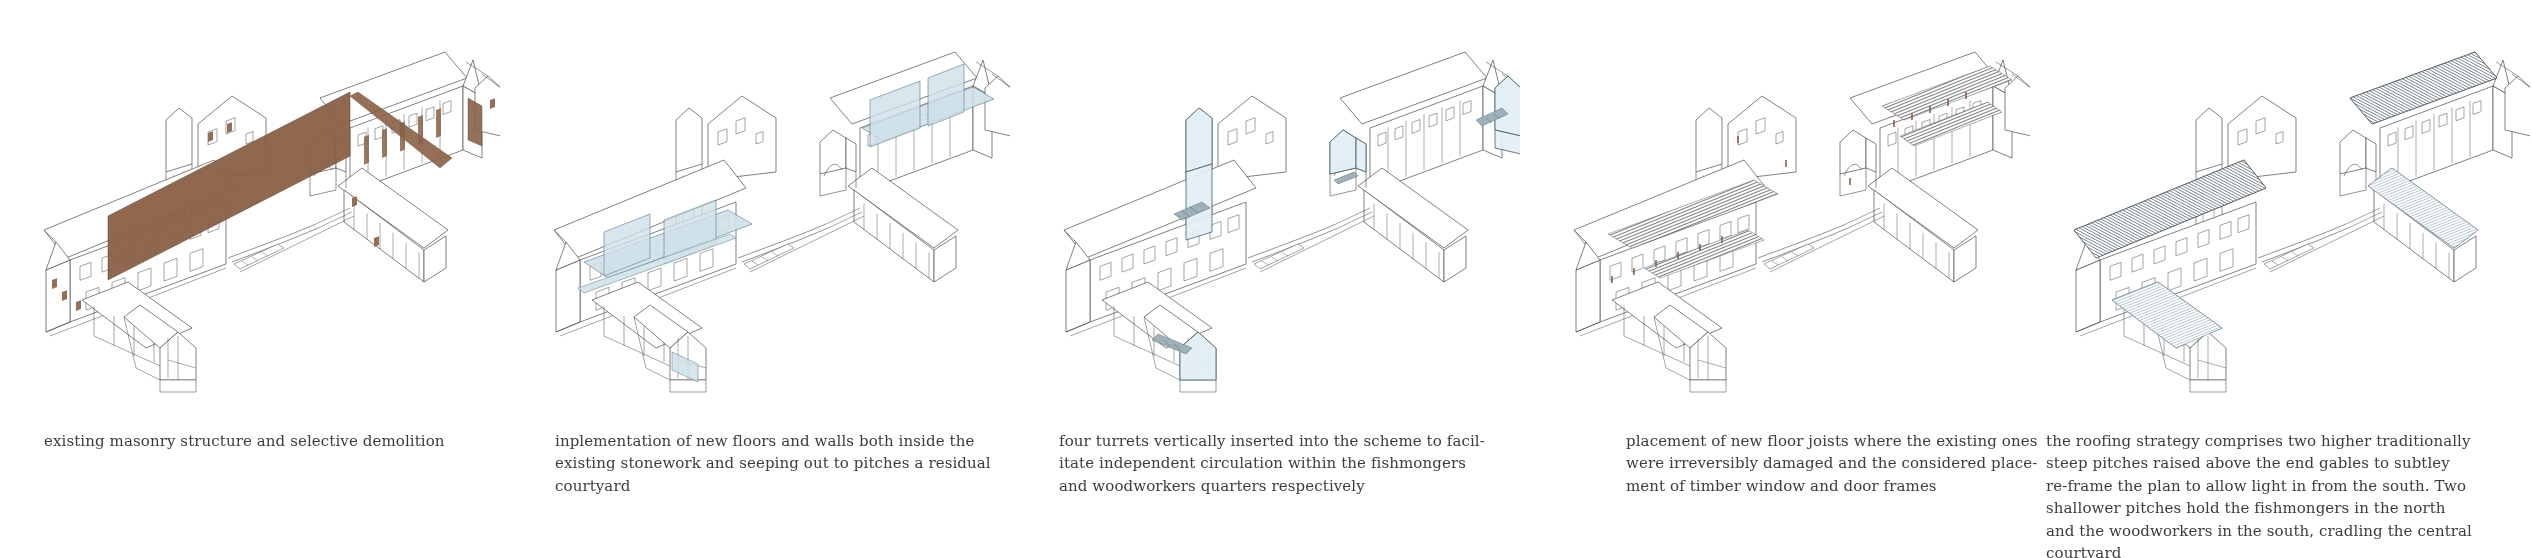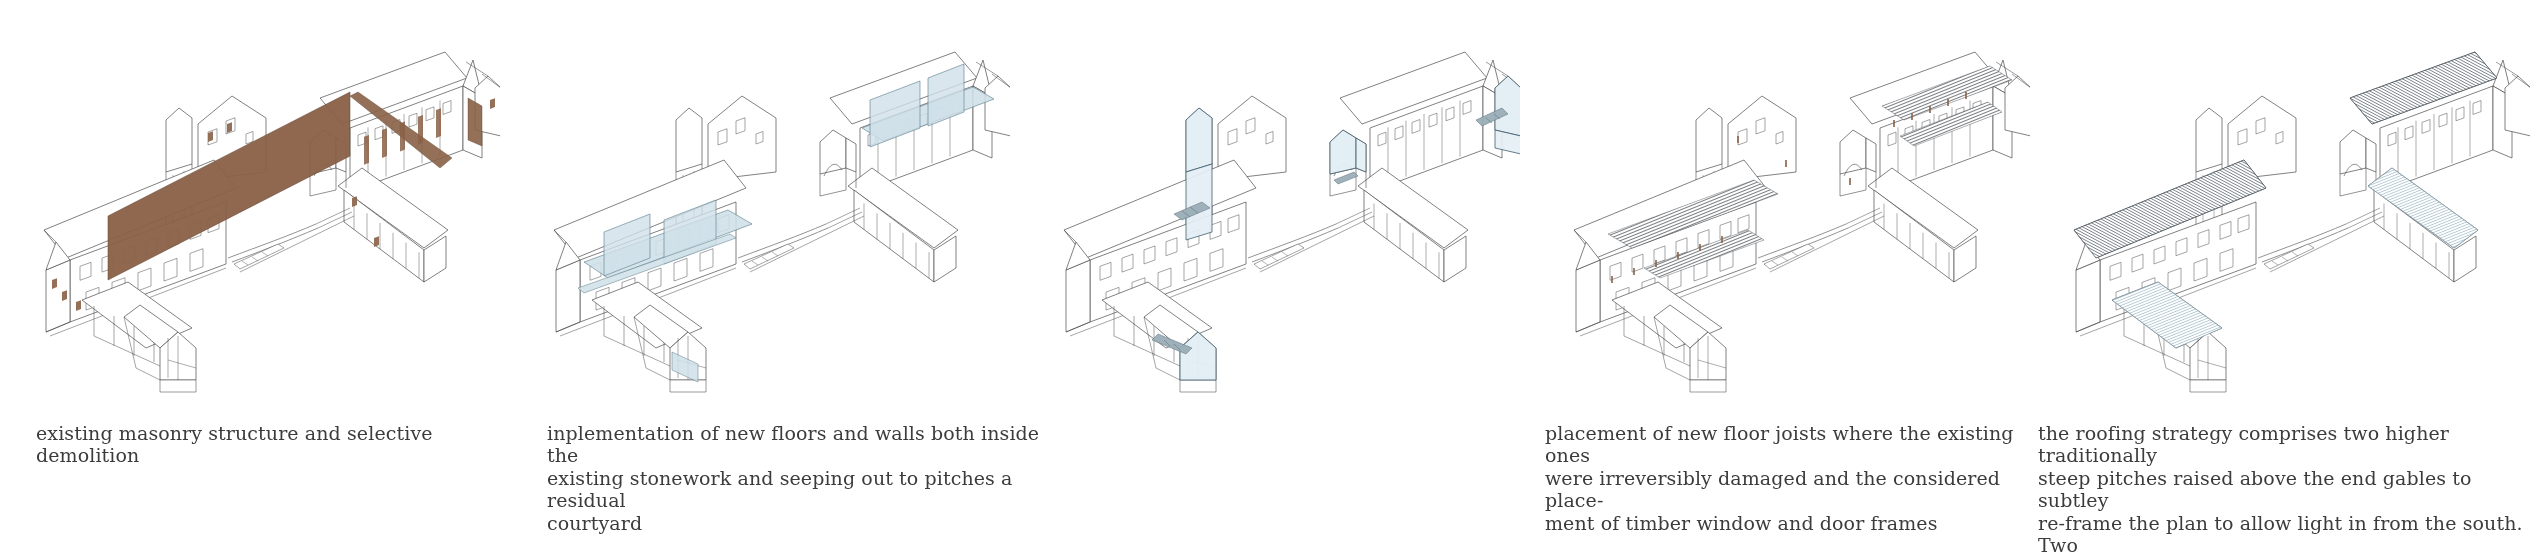--- a/index.html
+++ b/index.html
@@ -5,22 +5,22 @@
   html,body{margin:0;padding:0}
   body{
     width:2532px;height:558px;position:relative;overflow:hidden;
     background:#ffffff;
     font-family:"DejaVu Serif", serif;
   }
   .sequence{position:absolute;inset:0}
   .panel{position:absolute;top:0;left:0;width:2532px;height:558px}
   svg.drawing{position:absolute;top:0}
   .caption{
-    position:absolute;top:422px;margin:0;width:500px;
-    font-size:19px;line-height:22.4px;color:#3c3c3c;
+    position:absolute;top:422px;margin:8px;width:500px;
+    font-size:15px;line-height:22.4px;color:#3c3c3c;
     letter-spacing:.1px;white-space:pre-line;
   }
 </style>
 </head>
 <body>
 
 <main class="sequence">
 
   <section class="panel">
     <svg class="drawing" style="left:20px" width="480" height="420" viewBox="0 0 480 420">
@@ -343,20 +343,23 @@
           <line x1="150" y1="207" x2="158" y2="213" stroke="#5d7079" stroke-width="0.5"></line>
           <polygon points="112,340 146,354 152,348 118,334" fill="#9aadb7" stroke="#5d7079" stroke-width="0.5" fill-opacity="0.95" stroke-linejoin="round"></polygon>
           <line x1="124" y1="340" x2="130" y2="346" stroke="#5d7079" stroke-width="0.5"></line>
           <line x1="134" y1="344" x2="140" y2="350" stroke="#5d7079" stroke-width="0.5"></line>
           <polygon points="294,180 314,172 318,176 298,184" fill="#9aadb7" stroke="#5d7079" stroke-width="0.5" fill-opacity="0.95" stroke-linejoin="round"></polygon>
           <polygon points="436,120 462,108 468,114 442,126" fill="#9aadb7" stroke="#5d7079" stroke-width="0.5" fill-opacity="0.95" stroke-linejoin="round"></polygon>
           <line x1="446" y1="118" x2="452" y2="123" stroke="#5d7079" stroke-width="0.5"></line>
           <line x1="454" y1="114" x2="460" y2="119" stroke="#5d7079" stroke-width="0.5"></line>
         </g>
       </svg>
+    <p class="caption" style="left:1051px">four turrets vertically inserted into the scheme to facil-
+itate independent circulation within the fishmongers
+and woodworkers quarters respectively</p>
   </section>
 
   <section class="panel">
     <svg class="drawing" style="left:1550px" width="480" height="420" viewBox="0 0 480 420">
         <g>
           <polygon points="300,98 425,52 447,78 322,124" fill="#fff" stroke="#4a4a4a" stroke-width="0.7" fill-opacity="1" stroke-linejoin="round"></polygon>
           <polygon points="443,86 453,60 462,97" fill="#fff" stroke="#4a4a4a" stroke-width="0.7" fill-opacity="1" stroke-linejoin="round"></polygon>
           <polygon points="330,128 443,86 443,150 330,192" fill="#fff" stroke="#4a4a4a" stroke-width="0.7" fill-opacity="1" stroke-linejoin="round"></polygon>
           <polygon points="443,86 462,97 462,158 443,150" fill="#fff" stroke="#4a4a4a" stroke-width="0.7" fill-opacity="1" stroke-linejoin="round"></polygon>
           <polygon points="338,135.0272 346,132.1472 346,143.1472 338,146.0272" fill="#fff" stroke="#4a4a4a" stroke-width="0.5" fill-opacity="1" stroke-linejoin="round"></polygon>
@@ -460,21 +463,21 @@
           <line x1="344" y1="120" x2="344" y2="127" stroke="#8a6046" stroke-width="1.6"></line>
           <line x1="362" y1="113" x2="362" y2="120" stroke="#8a6046" stroke-width="1.6"></line>
           <line x1="380" y1="106" x2="380" y2="113" stroke="#8a6046" stroke-width="1.6"></line>
           <line x1="398" y1="99" x2="398" y2="106" stroke="#8a6046" stroke-width="1.6"></line>
           <line x1="416" y1="92" x2="416" y2="99" stroke="#8a6046" stroke-width="1.6"></line>
           <line x1="236" y1="160" x2="236" y2="167" stroke="#8a6046" stroke-width="1.6"></line>
           <line x1="300" y1="178" x2="300" y2="185" stroke="#8a6046" stroke-width="1.6"></line>
           <line x1="188" y1="136" x2="188" y2="143" stroke="#8a6046" stroke-width="1.6"></line>
         </g>
       </svg>
-    <p class="caption" style="left:1545px">placement of new floor joists where the existing ones
+    <p class="caption" style="left:1618px">placement of new floor joists where the existing ones
 were irreversibly damaged and the considered place-
 ment of timber window and door frames</p>
   </section>
 
   <section class="panel">
     <svg class="drawing" style="left:2050px" width="480" height="420" viewBox="0 0 480 420">
         <g>
           <polygon points="300,98 425,52 447,78 322,124" fill="#fff" stroke="#4a4a4a" stroke-width="0.7" fill-opacity="1" stroke-linejoin="round"></polygon>
           <polygon points="443,86 453,60 462,97" fill="#fff" stroke="#4a4a4a" stroke-width="0.7" fill-opacity="1" stroke-linejoin="round"></polygon>
           <polygon points="330,128 443,86 443,150 330,192" fill="#fff" stroke="#4a4a4a" stroke-width="0.7" fill-opacity="1" stroke-linejoin="round"></polygon>

